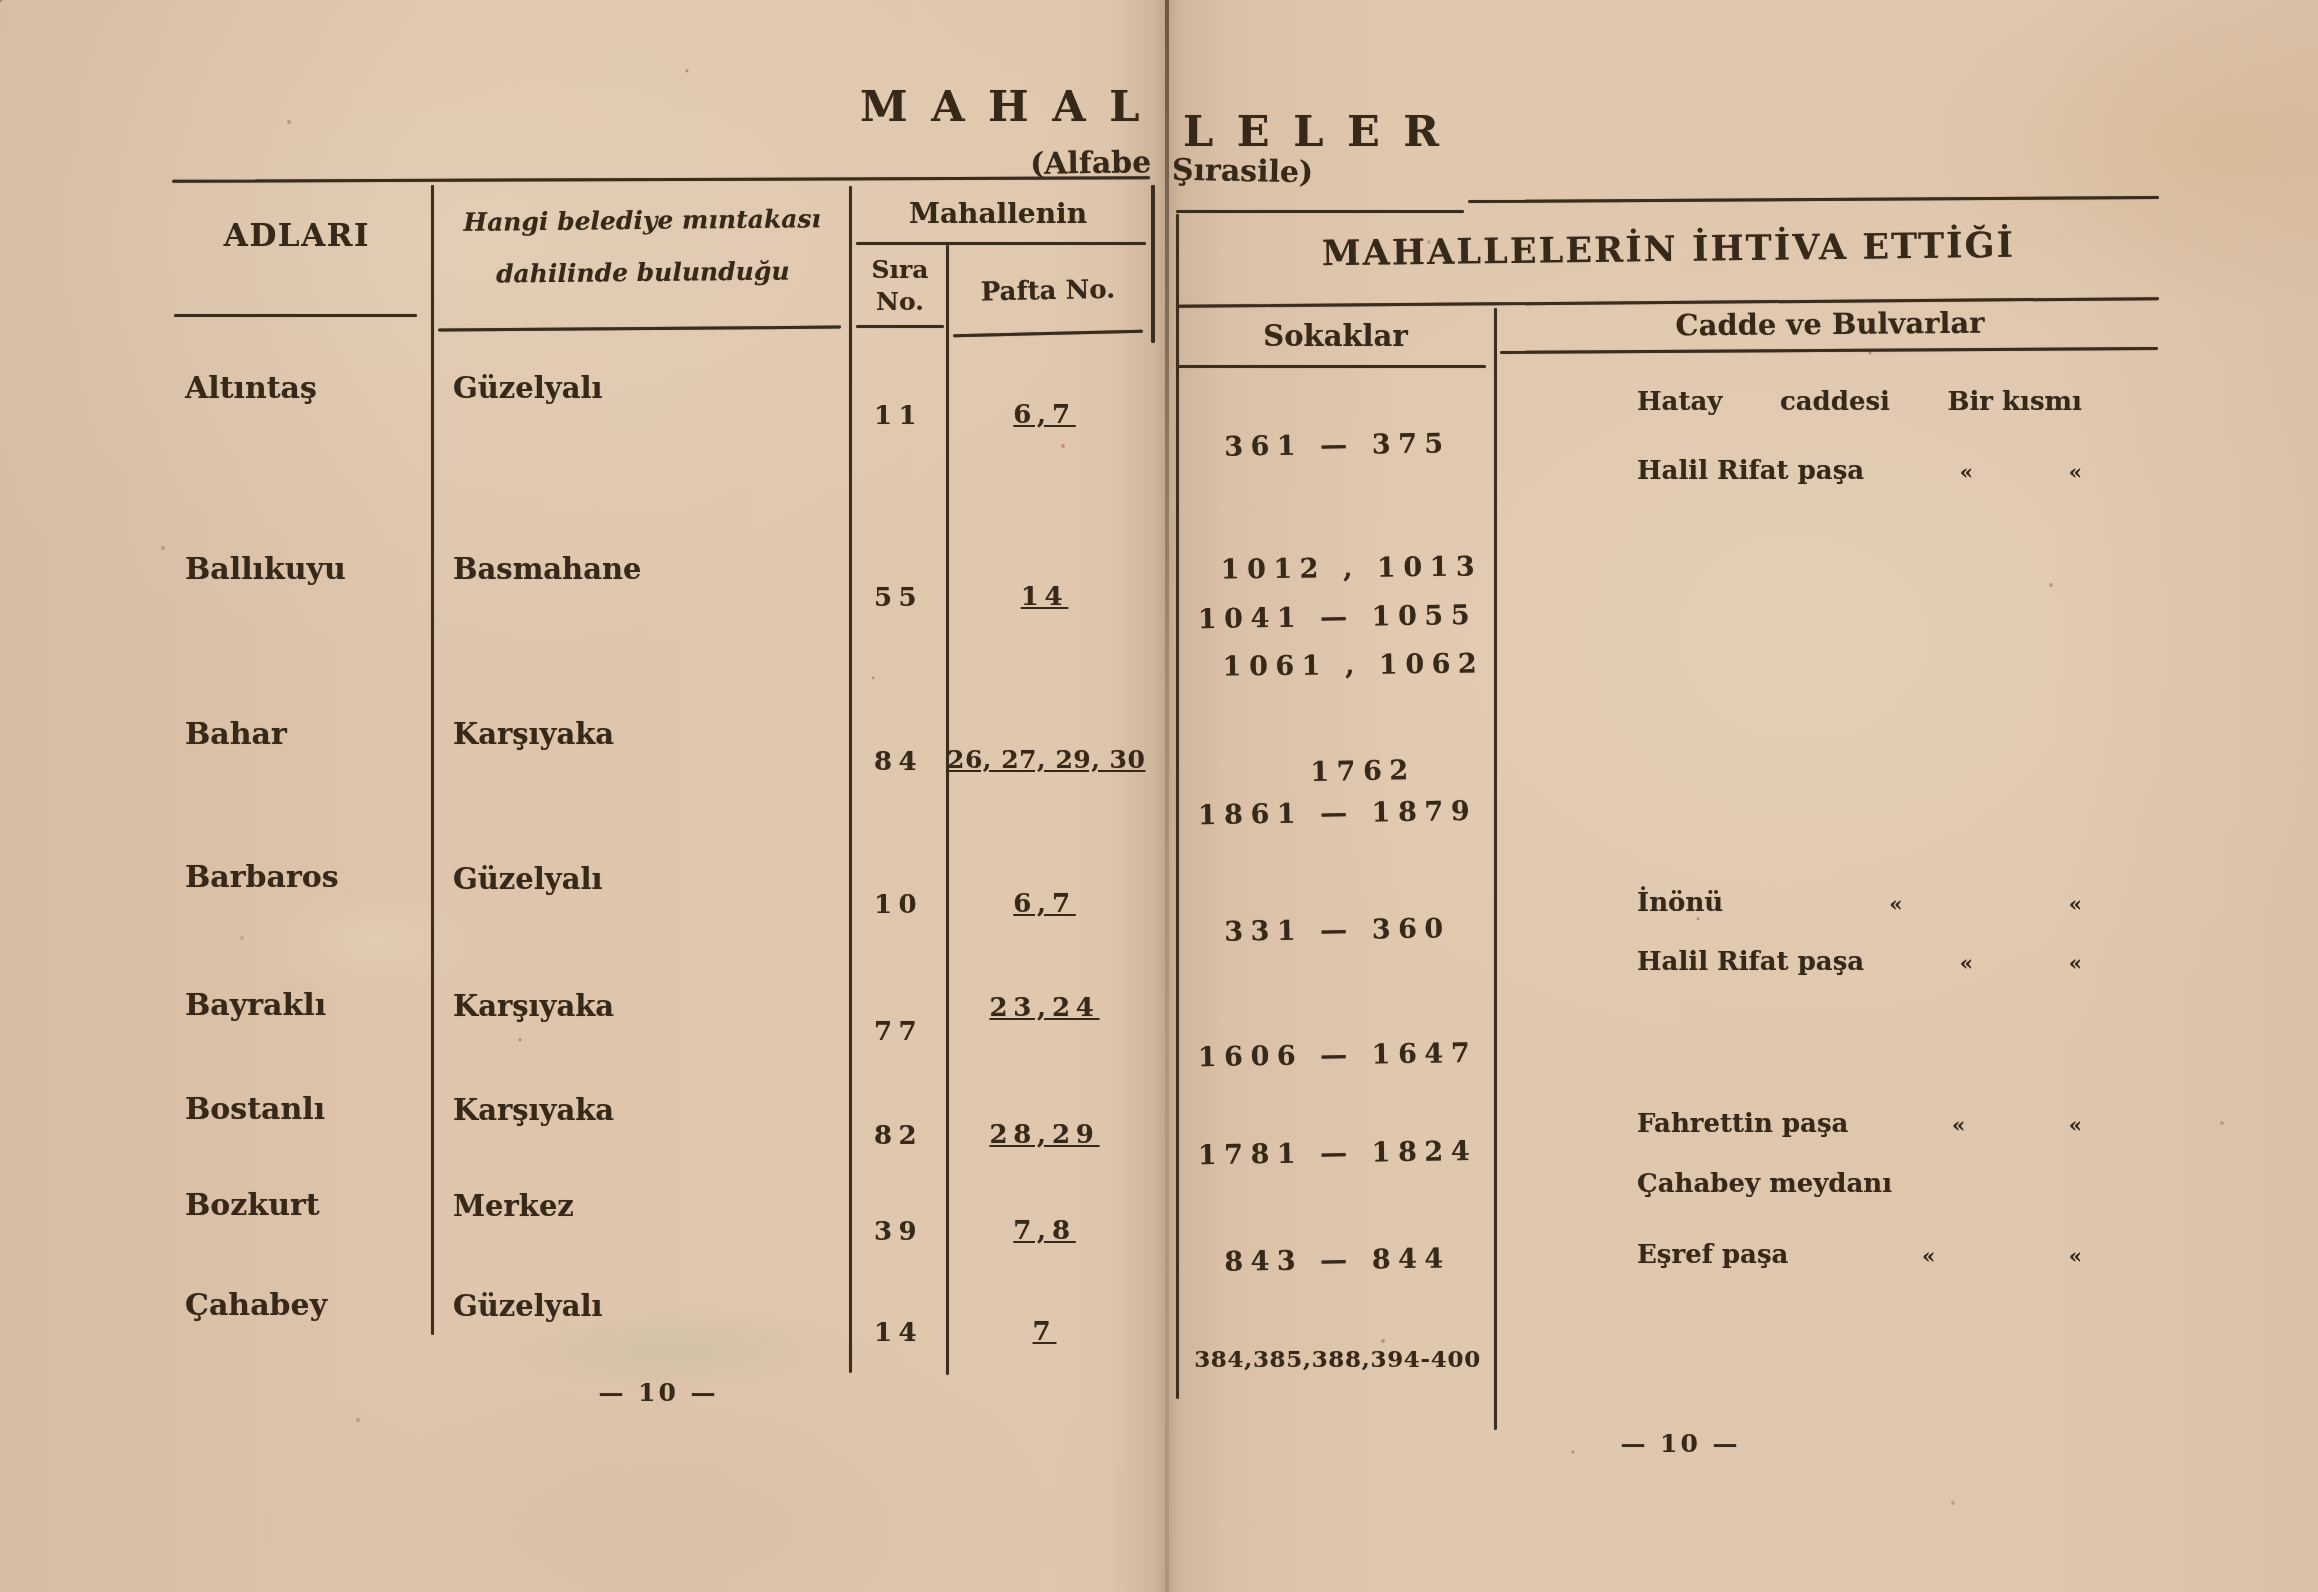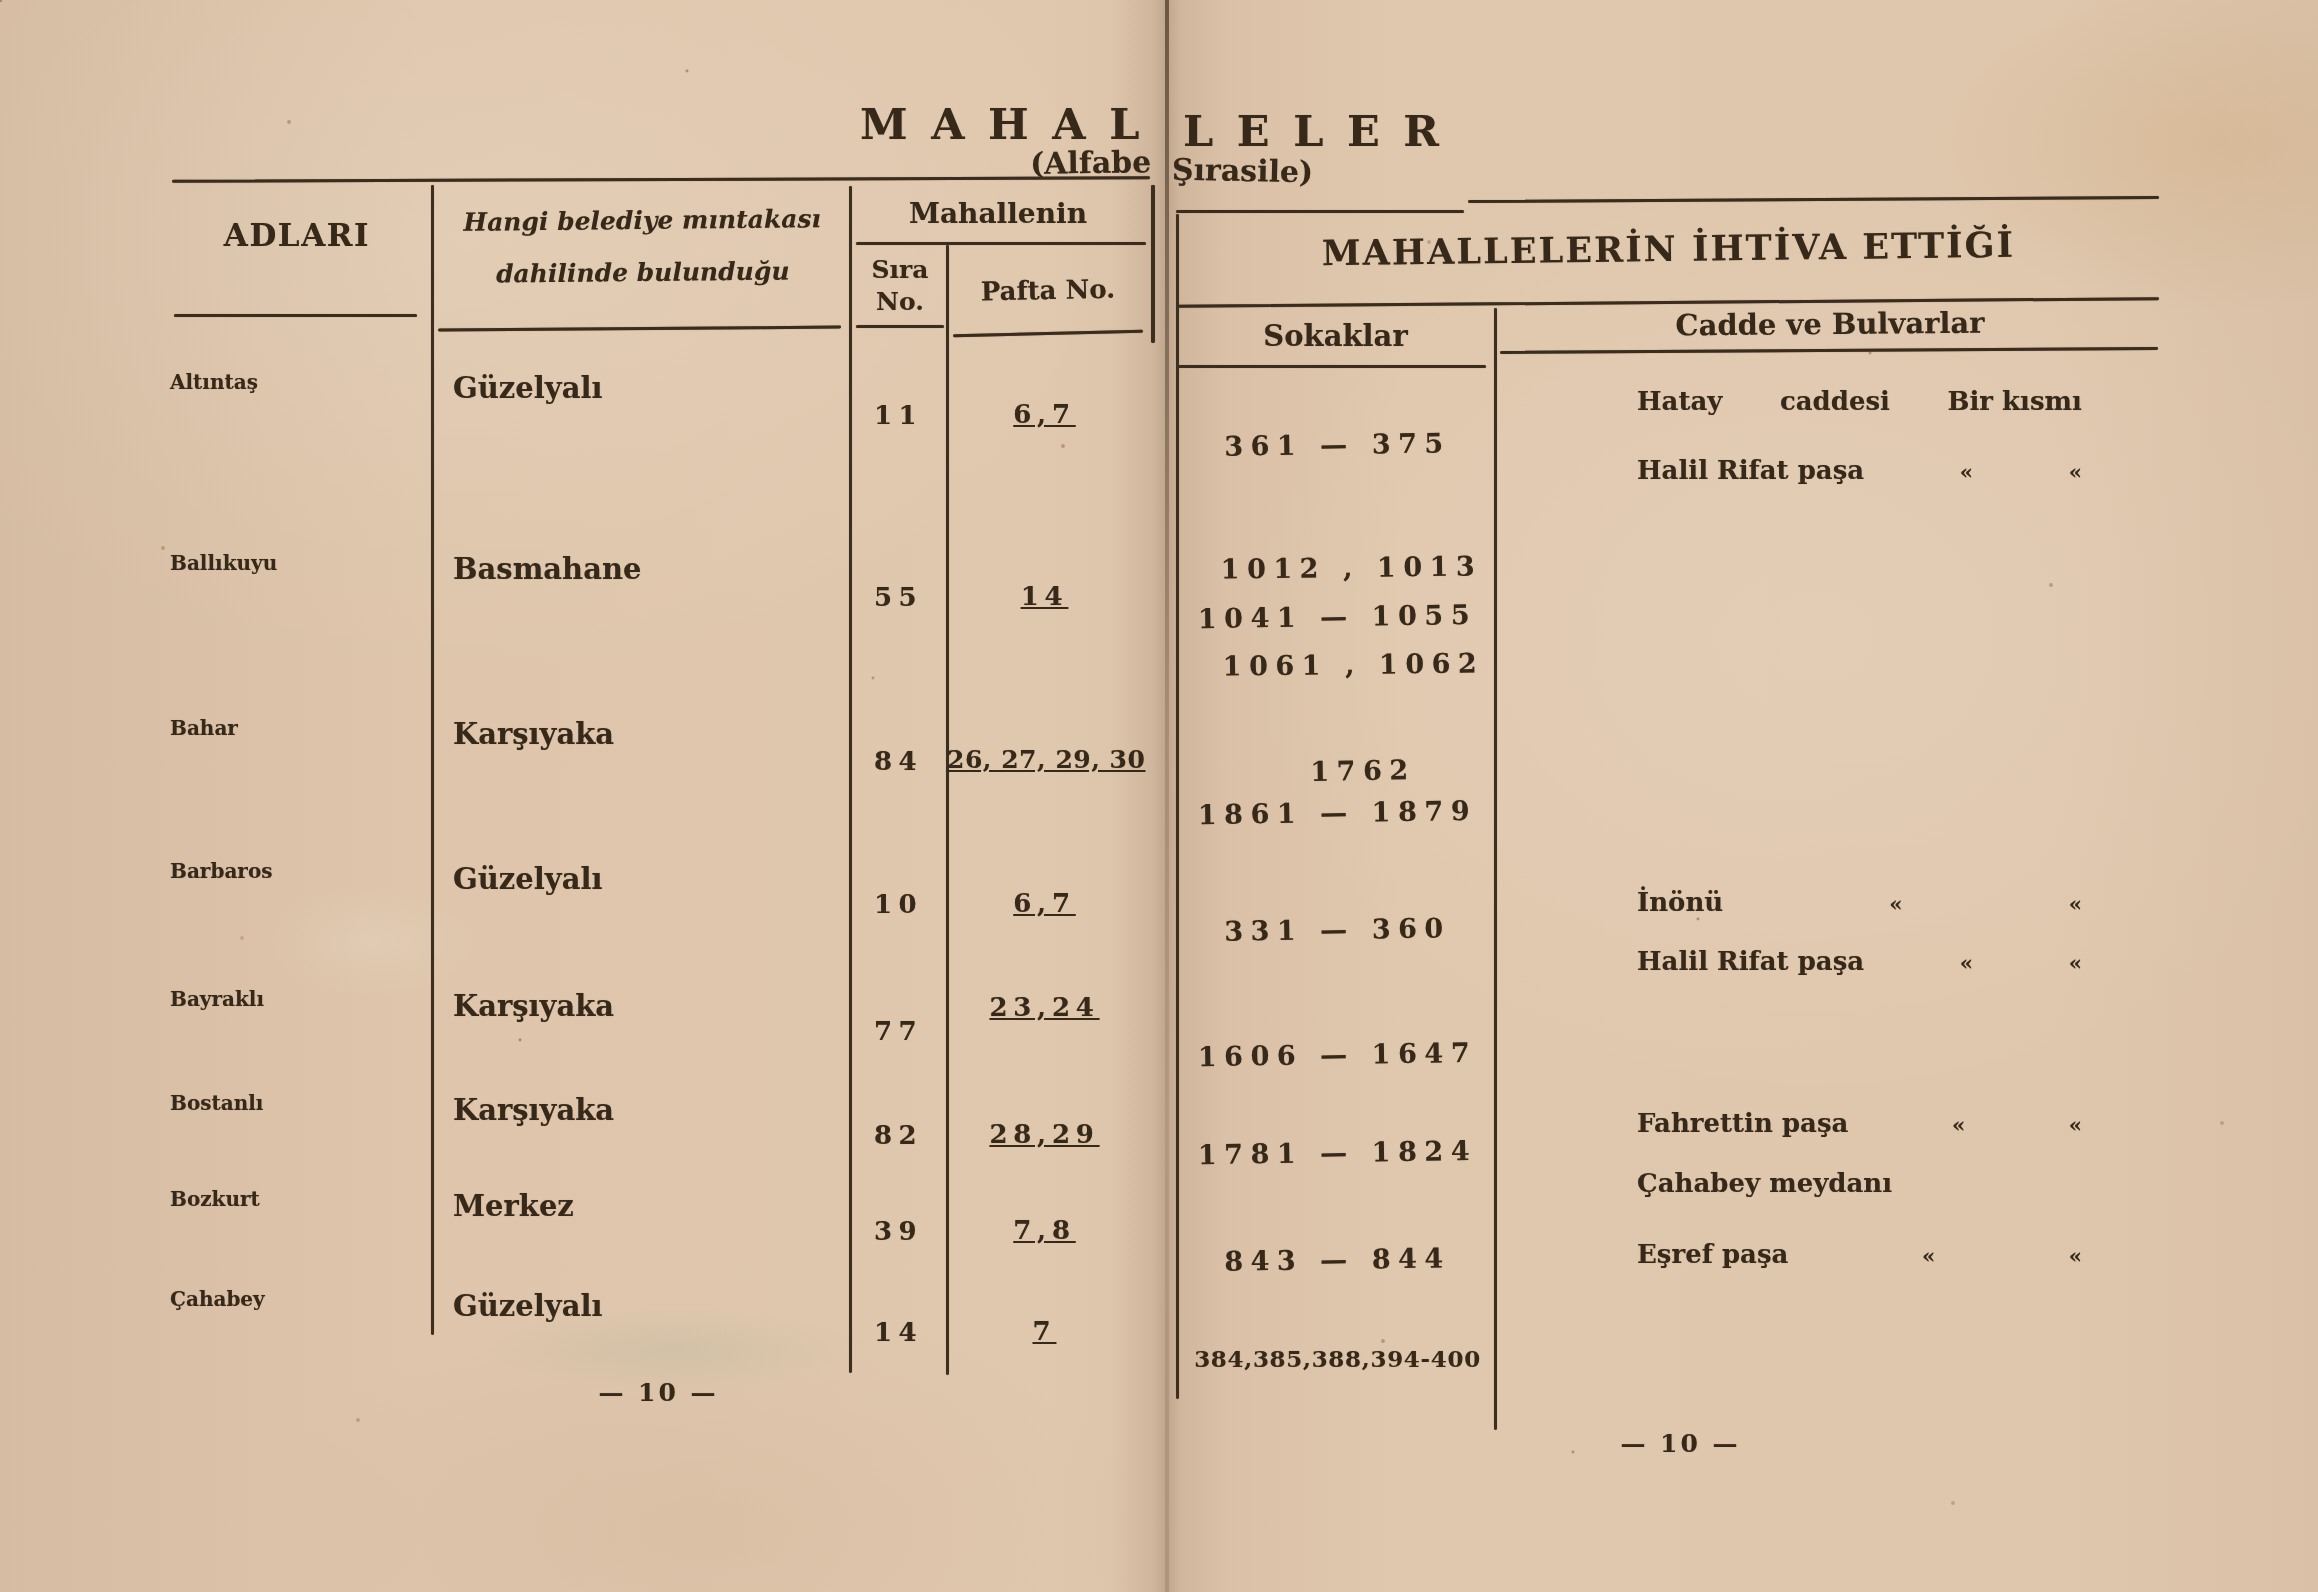--- a/index.html
+++ b/index.html
@@ -29,34 +29,34 @@
   .blot{position:absolute;border-radius:50%;pointer-events:none;}
 
   .t{position:absolute;font-weight:700;color:#37291a;white-space:nowrap;
      text-shadow:0 0 0.9px rgba(55,41,26,.35);}
   .rule{position:absolute;height:3.2px;background:#3a2d1d;border-radius:1.9px;
      box-shadow:0 0 0.9px rgba(58,45,29,.6);}
   .vrule{position:absolute;width:2.8px;background:#3c2f1f;border-radius:1.4px;
      box-shadow:0 0 0.9px rgba(58,45,29,.5);}
 
   
-  .title-l{left:860px;top:81px;font-size:43px;letter-spacing:.10em;margin-top:18px;}
+  .title-l{left:860px;top:81px;font-size:43px;letter-spacing:.10em;}
   .title-r{left:1183px;top:106px;font-size:43px;letter-spacing:.10em;}
   .paren-l{left:1030px;top:145px;font-size:30px;transform:rotate(-.8deg);}
   .paren-r{left:1172px;top:153px;font-size:30px;transform:rotate(1.1deg);}
 
   
   .adlari{left:172px;top:217px;width:250px;text-align:center;font-size:31px;letter-spacing:.05em;}
   .belhd{left:441px;top:195px;width:403px;text-align:center;font-size:25px;font-style:italic;line-height:52px;transform:rotate(-.6deg);}
   .mahallenin{left:853px;top:197px;width:290px;text-align:center;font-size:28px;}
   .sira-hd{left:856px;top:254px;width:88px;text-align:center;font-size:25px;line-height:32px;}
   .pafta-hd{left:953px;top:275px;width:190px;text-align:center;font-size:26px;transform:rotate(-1.2deg);}
 
   
-  .lname{left:170px;font-size:20px;}
+  .lname{left:185px;font-size:30px;}
   .lbel{left:453px;font-size:29px;}
   .lsira{left:850px;width:97px;text-align:center;font-size:26px;letter-spacing:.25em;}
   .lpafta{left:947px;width:195px;text-align:center;font-size:26px;letter-spacing:.22em;text-decoration:underline;}
   .lpafta.wide{letter-spacing:.02em;font-size:25px;}
 
   
   .main-hd{left:1178px;top:228px;width:981px;text-align:center;font-size:35px;letter-spacing:.06em;transform:rotate(-.7deg);}
   .sokaklar-hd{left:1178px;top:319px;width:315px;text-align:center;font-size:29px;}
   .cadde-hd{left:1502px;top:307px;width:656px;text-align:center;font-size:29px;transform:rotate(-.5deg);}
 

